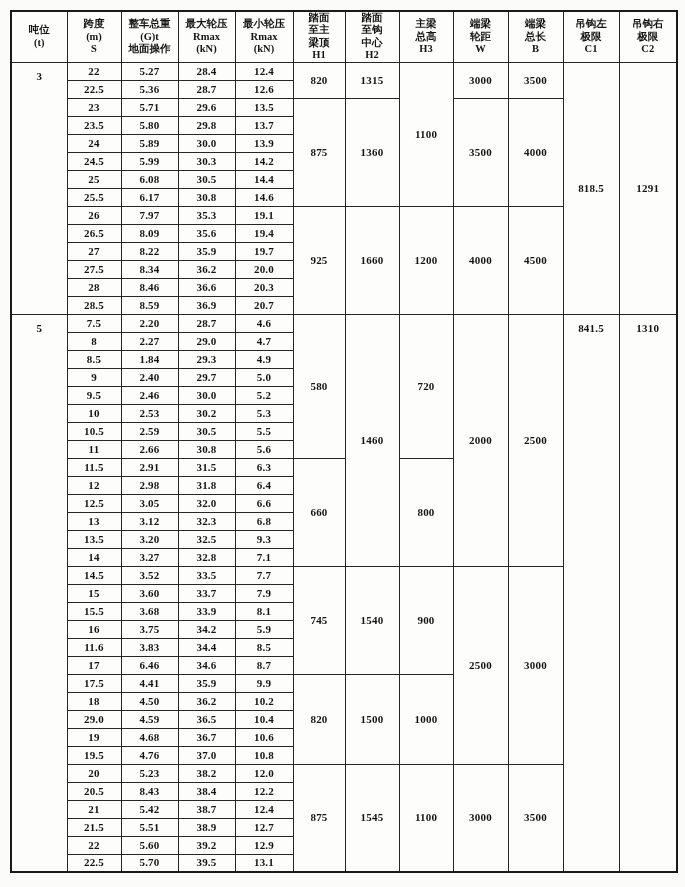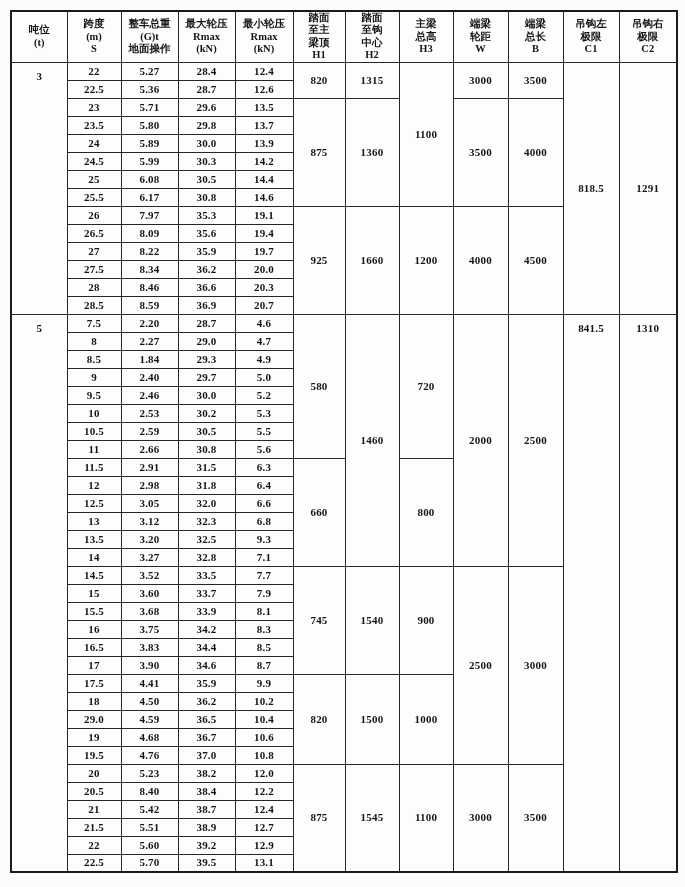--- a/index.html
+++ b/index.html
@@ -334,31 +334,31 @@
         <tr>
           <td>15.5</td>
           <td>3.68</td>
           <td>33.9</td>
           <td>8.1</td>
         </tr>
         <tr>
           <td>16</td>
           <td>3.75</td>
           <td>34.2</td>
-          <td>8.3</td>
-        </tr>
-        <tr>
-          <td>16.5</td>
+          <td>5.9</td>
+        </tr>
+        <tr>
+          <td>11.6</td>
           <td>3.83</td>
           <td>34.4</td>
           <td>8.5</td>
         </tr>
         <tr>
           <td>17</td>
-          <td>3.90</td>
+          <td>6.46</td>
           <td>34.6</td>
           <td>8.7</td>
         </tr>
         <tr>
           <td>17.5</td>
           <td>4.41</td>
           <td>35.9</td>
           <td>9.9</td>
           <td rowspan="5">820</td>
           <td rowspan="5">1500</td>
@@ -394,21 +394,21 @@
           <td>38.2</td>
           <td>12.0</td>
           <td rowspan="6">875</td>
           <td rowspan="6">1545</td>
           <td rowspan="6">1100</td>
           <td rowspan="6">3000</td>
           <td rowspan="6">3500</td>
         </tr>
         <tr>
           <td>20.5</td>
-          <td>8.40</td>
+          <td>8.43</td>
           <td>38.4</td>
           <td>12.2</td>
         </tr>
         <tr>
           <td>21</td>
           <td>5.42</td>
           <td>38.7</td>
           <td>12.4</td>
         </tr>
         <tr>

